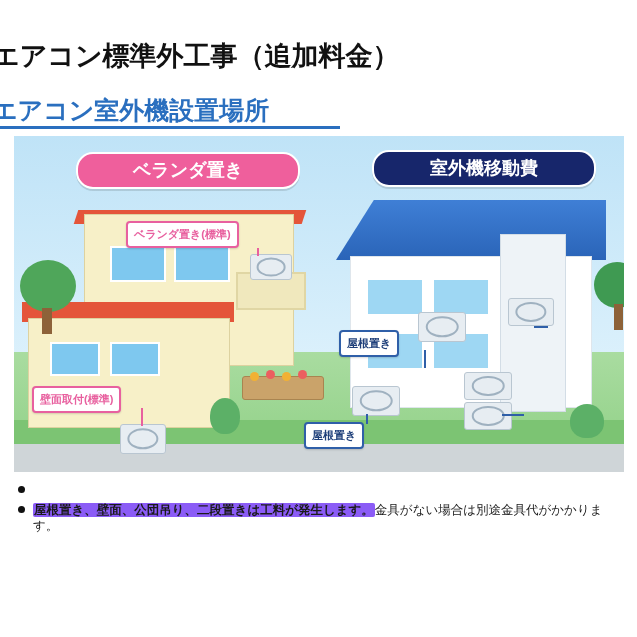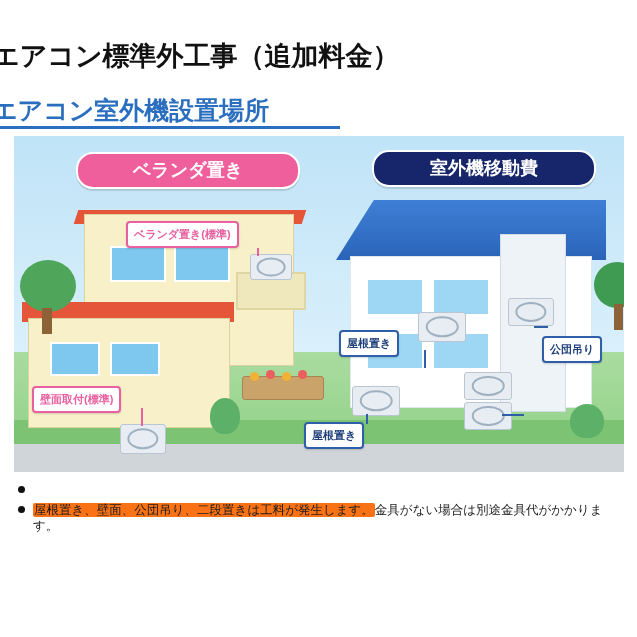--- a/index.html
+++ b/index.html
@@ -126,21 +126,21 @@
     position:absolute;left:12px;top:482px;width:614px;
   }
   .note{
     display:flex;align-items:flex-start;margin-bottom:9px;font-size:12.5px;color:#1a1a1a;
     line-height:1.3;
   }
   .bullet{
     flex:0 0 auto;width:7px;height:7px;background:#111;border-radius:50%;
     margin:4px 8px 0 6px;
   }
-  .note .hl{background:#f97316;padding:0 1px;border-radius:2px;}
+  .note .hl{background:#8b5cf6;padding:0 1px;border-radius:2px;font-weight:bold;}
 </style>
 </head>
 <body>
 
 <div class="h1">エアコン標準外工事（追加料金）</div>
 <div class="h2">エアコン室外機設置場所</div>
 <div class="h2-underline"></div>
 
 <div class="scene">
 
@@ -216,21 +216,20 @@
   <div class="leader" style="left:127px;top:272px;width:2px;height:18px;"></div>
   <div class="leader blue" style="left:410px;top:214px;width:2px;height:18px;"></div>
   <div class="leader blue" style="left:352px;top:278px;width:2px;height:10px;"></div>
   <div class="leader blue" style="left:520px;top:190px;width:14px;height:2px;"></div>
   <div class="leader blue" style="left:488px;top:278px;width:22px;height:2px;"></div>
 
   <div class="callout" id="callout-veranda">ベランダ置き(標準)</div>
   <div class="callout" id="callout-ground">壁面取付(標準)</div>
   <div class="callout blue" id="callout-roof">屋根置き</div>
   <div class="callout blue" id="callout-wall">屋根置き</div>
-  <div class="callout blue" id="callout-hang">公団吊り</div>
 </div>
 
 <div class="notes">
   <div class="note" id="note-0">
     <span class="bullet"></span>
   </div>
   <div class="note" id="note-1">
     <span class="bullet"></span>
     <span class="note-text"><span class="hl">屋根置き、壁面、公団吊り、二段置きは工料が発生します。</span><span>金具がない場合は別途金具代がかかります。</span></span>
   </div>

